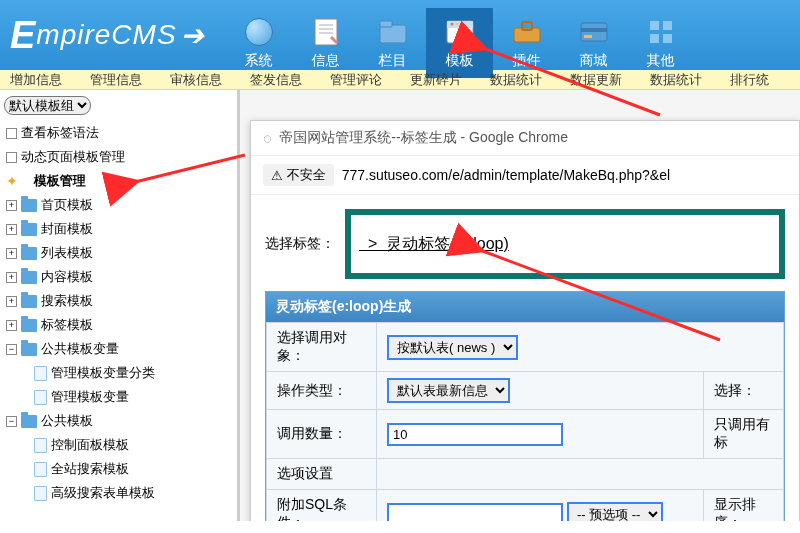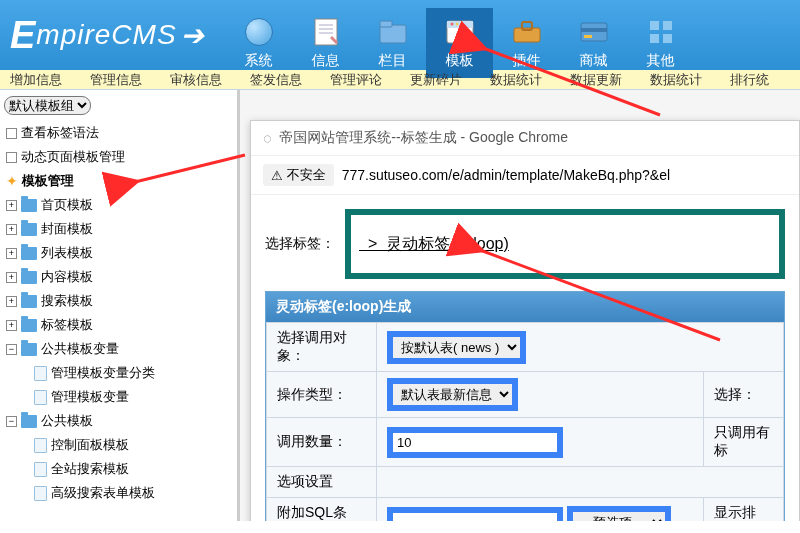--- a/index.html
+++ b/index.html
@@ -19,37 +19,37 @@
 .main { display: flex; height: calc(100% - 102px); }
 .sidebar { width: 240px; background: #fff; border-right: 3px solid #ccc; overflow-y: auto; padding: 6px 4px; font-size: 13px; }
 .sidebar select { margin-bottom: 6px; font-size: 13px; border-radius: 9px; }
 .tree-item { display: flex; align-items: center; padding: 3px 2px; gap: 4px; cursor: pointer; }
 .tree-item .box { width: 11px; height: 11px; border: 1px solid #888; display: inline-flex; align-items: center; justify-content: center; font-size: 9px; line-height: 1; }
 .tree-item .folder { width: 16px; height: 13px; background: #5aa6e0; border-radius: 1px; position: relative; }
 .tree-item .folder::before { content: ""; position: absolute; top: -3px; left: 0; width: 7px; height: 3px; background: #5aa6e0; border-radius: 1px 1px 0 0; }
 .tree-item .star { color: #f5a623; font-size: 14px; }
 .tree-item .page { width: 13px; height: 15px; background: #eef5fb; border: 1px solid #9ac0e0; border-radius: 1px; }
 .tree-sub { padding-left: 30px; }
-.tree-label.bold { font-weight: bold; }
+.tree-label.bold { font-weight: bold; margin-left: 12px; }
 
 .content { flex: 1; background: #f5f5f5; position: relative; overflow: hidden; }
 .popup { position: absolute; left: 10px; top: 30px; right: 0; background: #fff; border: 1px solid #ccc; box-shadow: 0 2px 8px rgba(0,0,0,0.2); }
 .popup-title { display: flex; align-items: center; gap: 8px; padding: 8px 12px; font-size: 14px; color: #555; border-bottom: 1px solid #eee; }
 .popup-url { display: flex; align-items: center; gap: 8px; padding: 8px 12px; font-size: 14px; border-bottom: 1px solid #eee; }
 .popup-url .warn { display: inline-flex; align-items: center; gap: 4px; background: #f1f1f1; padding: 2px 8px; border-radius: 3px; font-size: 13px; }
 .popup-body { padding: 14px; }
 .sel-row { display: flex; align-items: center; gap: 10px; margin-bottom: 12px; font-size: 14px; }
 .sel-row input[type=text] { flex: 1; padding: 20px 8px; font-size: 16px; border: 6px solid #0f766e; text-decoration: underline; }
 
 .form-box { border: 1px solid #6ba7d4; }
 .form-head { background: linear-gradient(#5aa0d8, #3d86c2); color: #fff; padding: 6px 10px; font-size: 14px; font-weight: bold; }
 .form-table { width: 100%; border-collapse: collapse; font-size: 14px; }
 .form-table td { border: 1px solid #cfd8e2; padding: 6px 10px; background: #f5f8fb; }
 .form-table td:first-child { width: 110px; }
-.form-table select, .form-table input[type=text] { font-size: 13px; padding: 2px 4px; border: 6px solid #3b82f6; }
+.form-table select, .form-table input[type=text] { font-size: 13px; padding: 2px 4px; border: 2px solid #3b82f6; }
 .form-table input[type=text] { width: 176px; }
 .form-foot { padding: 8px 10px; background: #f5f8fb; border-top: 1px solid #cfd8e2; }
 .form-foot button { padding: 3px 10px; font-size: 13px; }
 
 .arrow { position: absolute; pointer-events: none; }
 
 .globe-icon { width:28px; height:28px; border-radius:50%; background:radial-gradient(circle at 30% 30%, #bde4ff, #4aa3e0); border:1px solid #2d7ab5; }
 </style>
 </head>
 <body>

